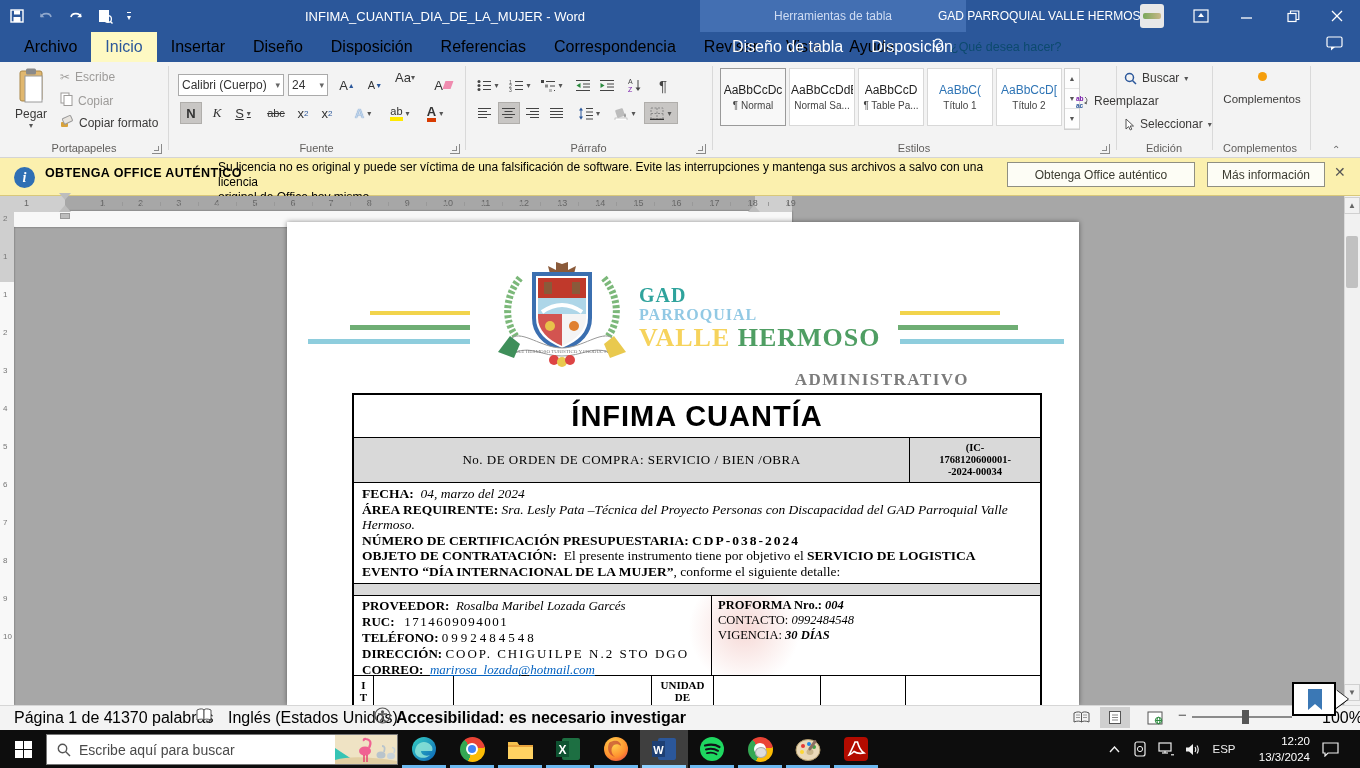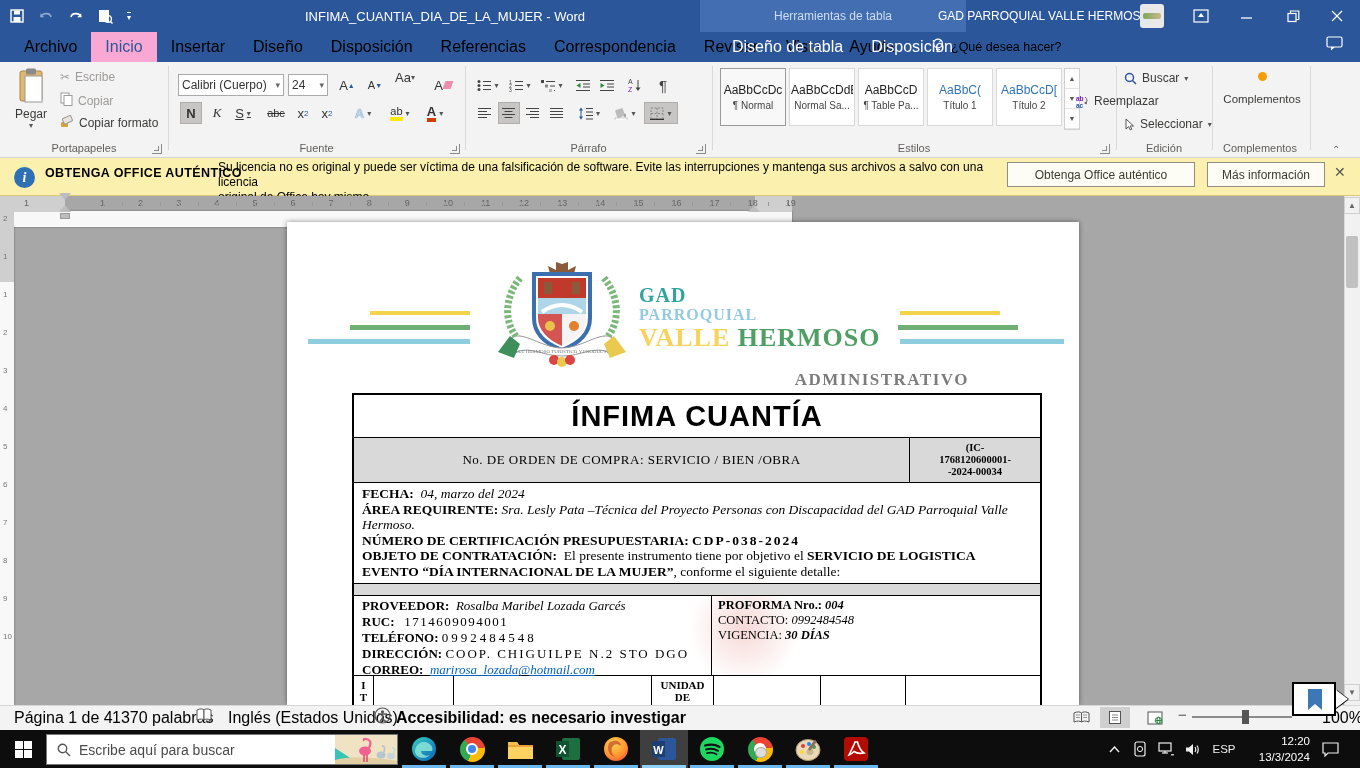--- a/index.html
+++ b/index.html
@@ -17,23 +17,23 @@
   .ctx-tools{left:700px;top:0;width:266px;height:32px;display:flex;align-items:center;justify-content:center;font-size:12px;color:#cfdcf3}
   .account{left:938px;top:0;height:32px;display:flex;align-items:center;font-size:12px;color:#fff}
   .avatar{left:1140px;top:4px;width:24px;height:24px;background:#e8e8e8;border-radius:3px;overflow:hidden}
   .avatar i{display:block;margin:9px 3px 0;height:6px;background:linear-gradient(90deg,#7aa85a,#c9b78a);border-radius:2px}
   .winbtn{top:0;width:46px;height:32px;display:flex;align-items:center;justify-content:center;color:#fff}
 
   
   .tabrow{left:0;top:32px;width:1360px;height:30px;background:#2b579a;color:#fff;font-size:12.5px}
   .tabs{left:10px;top:32px;height:30px;display:flex}
   .tab{padding:0 14px;display:flex;align-items:center;height:30px;white-space:nowrap}
-  .tab.active{background:#f9a8d4;color:#2b579a}
+  .tab.active{background:#fef9c3;color:#2b579a}
   .ctxtabs{left:718px;top:32px;height:30px;display:flex;color:#fff}
-  .tellme{left:932px;top:32px;height:30px;display:flex;align-items:center;gap:7px;font-size:12.5px;color:#000000}
+  .tellme{left:932px;top:32px;height:30px;display:flex;align-items:center;gap:7px;font-size:12.5px;color:#0c4a6e}
   .fb-icon{left:1326px;top:36px}
 
   
   .ribbon{left:0;top:62px;width:1360px;height:96px;background:#f3f3f3;border-bottom:1px solid #d4d4d4}
   .gdiv{top:66px;width:1px;height:84px;background:#d9d9d9}
   .glabel{top:142px;font-size:11px;color:#605e5c;text-align:center}
   .launcher{top:144px;width:10px;height:10px;border-right:1.5px solid #8a8a8a;border-bottom:1.5px solid #8a8a8a}
   .launcher:after{content:"";position:absolute;right:2px;bottom:2px;width:4px;height:4px;border-right:1.5px solid #8a8a8a;border-bottom:1.5px solid #8a8a8a}
   .rbtn{display:flex;align-items:center;gap:5px;font-size:12px;color:#3b3a39}
   .rbtn.dis{color:#9d9b99}

